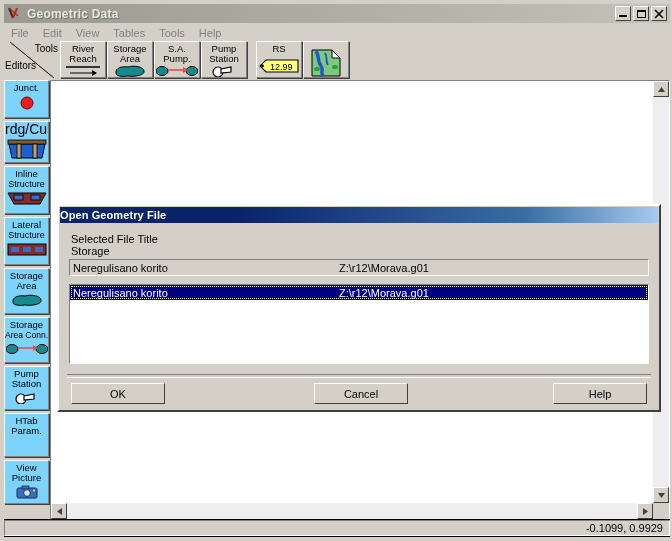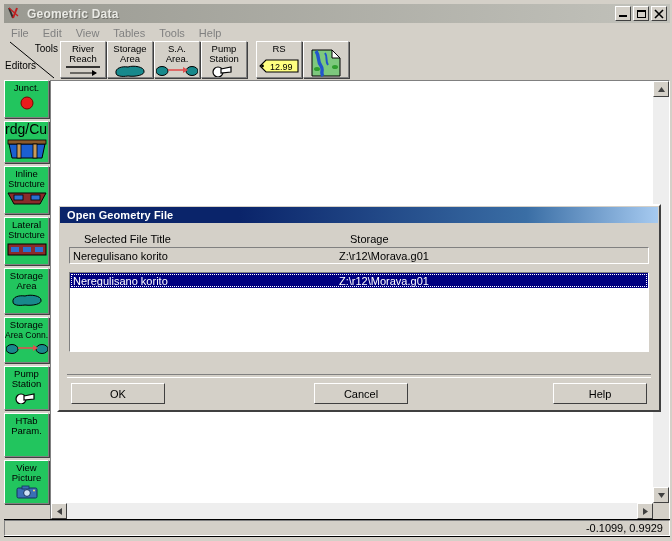--- a/index.html
+++ b/index.html
@@ -78,21 +78,21 @@
   .tbtn .lbl{text-align:center;color:#000;}
   .tbtn .gfx{margin-top:1px;}
   .tb-gap{width:8px;flex:0 0 auto;}
 
   
   .sidebar{
     position:absolute;left:2px;top:78px;width:46px;height:440px;
     background:#d4d0c8;
   }
   .sbtn{
-    width:45px;background:#22c55e;
+    width:45px;background:#7dd3fc;
     border-top:1px solid #ffffff;border-left:1px solid #ffffff;
     border-right:1px solid #808080;border-bottom:1px solid #808080;
     box-shadow:1px 1px 0 #404040;
     box-sizing:border-box;margin-bottom:3px;
     display:flex;flex-direction:column;align-items:center;
     justify-content:flex-start;font-size:9.5px;line-height:10px;
     padding-top:2px;padding-bottom:2px;overflow:hidden;
   }
   .sbtn .lbl{text-align:center;color:#000;white-space:nowrap;}
   .sbtn .gfx{margin-top:2px;display:flex;align-items:center;justify-content:center;}
@@ -134,25 +134,25 @@
     position:absolute;left:55px;top:202px;width:604px;height:208px;
     background:#d4d0c8;
     border-top:2px solid #ffffff;border-left:2px solid #ffffff;
     border-right:2px solid #404040;border-bottom:2px solid #404040;
     box-sizing:border-box;
   }
   .dlg-title{
     height:16px;margin:1px 1px 0 1px;
     background:linear-gradient(to right,#0a246a 0%,#0a246a 30%,#3a6ea5 78%,#a6caf0 100%);
     color:#ffffff;font-weight:bold;font-size:11px;
-    display:flex;align-items:center;padding-left:7px;
+    display:flex;align-items:center;padding-left:0;
     letter-spacing:.1px;
   }
   .dlg-cols{
-    display:flex;margin:10px 10px 2px 25px;font-size:11px;color:#000;
+    display:flex;margin:10px 10px 2px 12px;font-size:11px;color:#000;flex-direction:column;
   }
   .dlg-col1{width:266px;}
   .dlg-col2{flex:1;}
   .dlg-selected{
     margin:0 10px;height:17px;background:#d4d0c8;
     border-top:1px solid #808080;border-left:1px solid #808080;
     border-right:1px solid #ffffff;border-bottom:1px solid #ffffff;
     display:flex;align-items:center;font-size:11px;box-sizing:border-box;
   }
   .dlg-selected .c1{width:266px;padding-left:3px;}
@@ -272,21 +272,21 @@
       <span class="lbl">Area</span>
       <span class="gfx">
         <svg width="36" height="14" viewBox="0 0 36 14">
           <path d="M4 9 C3 4,10 2,16 3 C22 1,32 3,32 7 C33 11,24 13,16 12 C9 13,4 12,4 9 Z" fill="#18898c" stroke="#000" stroke-width="1"></path>
         </svg>
       </span>
     </div>
 
     <div class="tbtn">
       <span class="lbl">S.A.</span>
-      <span class="lbl">Area.</span>
+      <span class="lbl">Pump.</span>
       <span class="gfx">
         <svg width="42" height="13" viewBox="0 0 42 13">
           <ellipse cx="6" cy="7" rx="6" ry="4.5" fill="#18898c" stroke="#000" stroke-width="1"></ellipse>
           <ellipse cx="36" cy="7" rx="6" ry="4.5" fill="#18898c" stroke="#000" stroke-width="1"></ellipse>
           <line x1="12" y1="6" x2="28" y2="6" stroke="#e05050" stroke-width="1.6"></line>
           <path d="M27 3 L32 6 L27 9 Z" fill="#e05050"></path>
         </svg>
       </span>
     </div>
 

